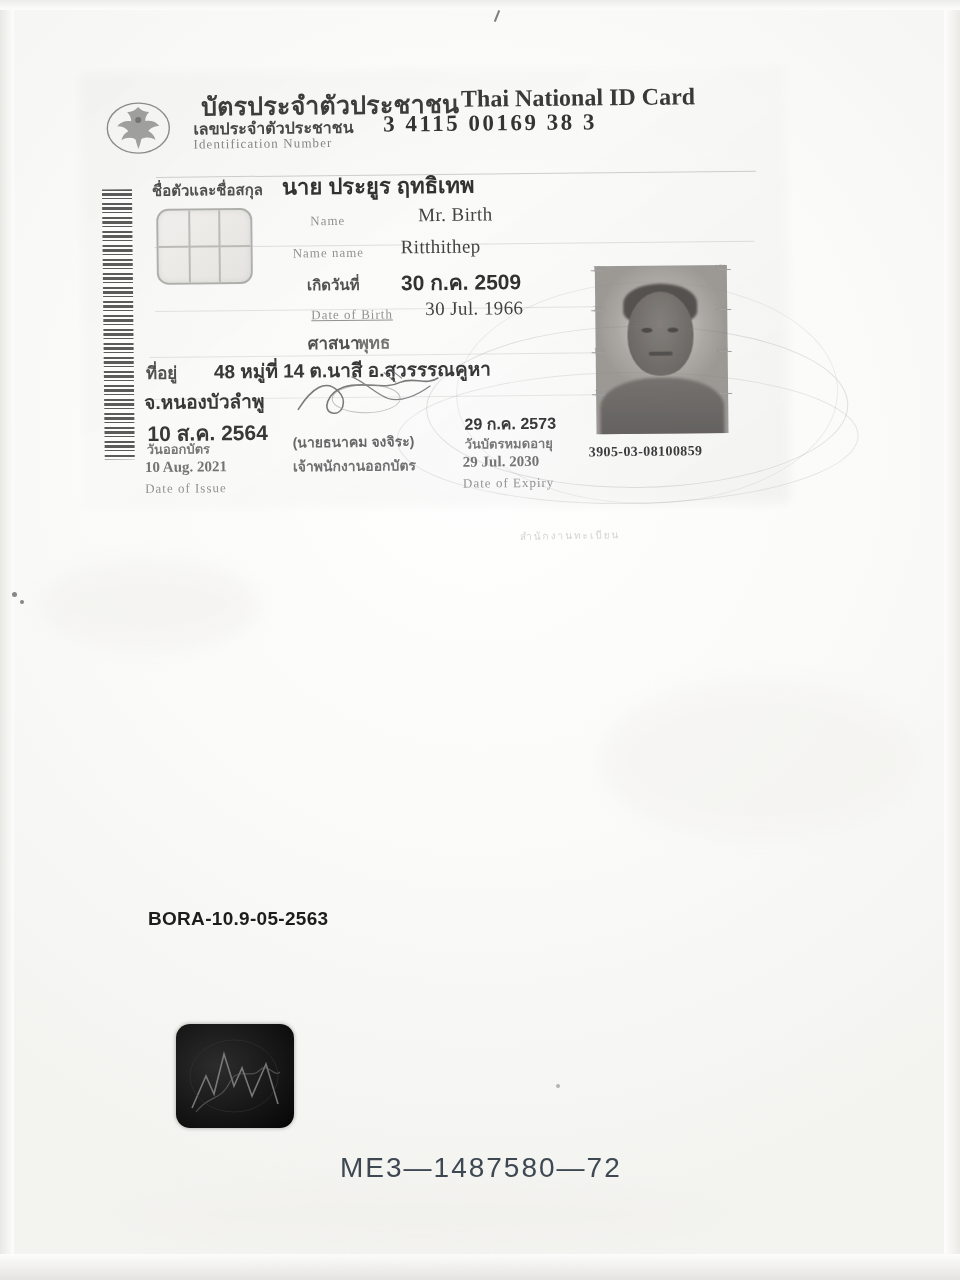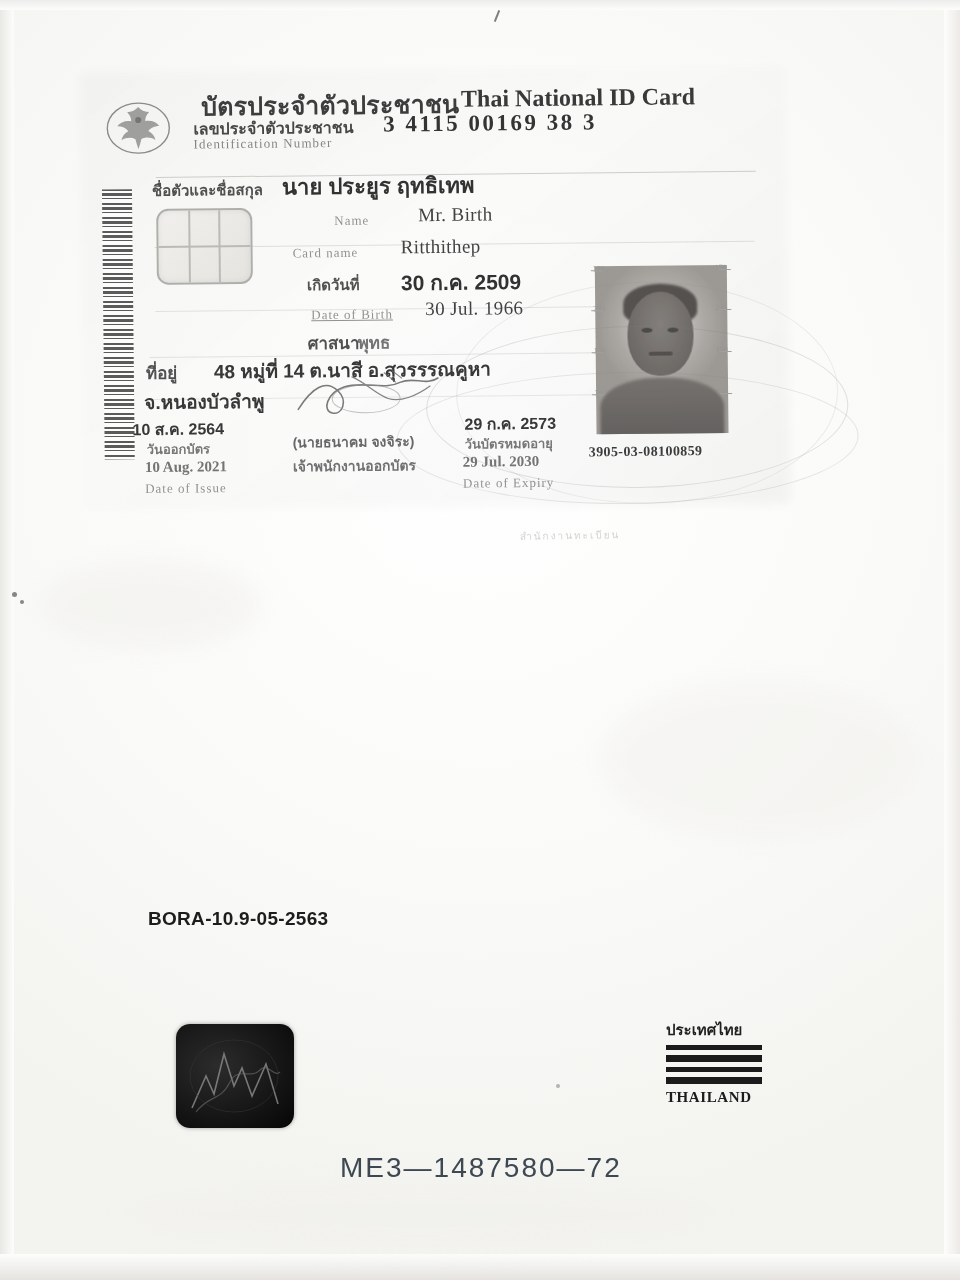--- a/index.html
+++ b/index.html
@@ -463,40 +463,40 @@
     <div class="rule" style="left:52px;top:318px;width:470px;opacity:.35;"></div>
 
     <div class="barcode"></div>
     <div class="chip">
         <i></i>
       </div>
 
     <div class="lbl-th" style="left:58px;top:98px;">ชื่อตัวและชื่อสกุล</div>
     <div class="val-th" style="left:188px;top:90px;">นาย ประยูร ฤทธิเทพ</div>
 
-    <div class="lbl-en" style="left:240px;top:134px;">Name</div>
+    <div class="lbl-en" style="left:216px;top:134px;">Name</div>
     <div class="val-en" style="left:324px;top:126px;">Mr. Birth</div>
 
-    <div class="lbl-en" style="left:198px;top:166px;">Card name</div>
+    <div class="lbl-en" style="left:198px;top:166px;">Name name</div>
     <div class="val-en" style="left:306px;top:158px;">Ritthithep</div>
 
     <div class="lbl-th" style="left:212px;top:194px;">เกิดวันที่</div>
     <div class="val-th" style="left:306px;top:188px;font-size:21px;">30 ก.ค. 2509</div>
 
     <div class="lbl-en" style="left:216px;top:228px;text-decoration:underline;">Date of Birth</div>
     <div class="val-en" style="left:330px;top:220px;">30 Jul. 1966</div>
 
     <div class="lbl-th" style="left:212px;top:250px;font-size:17px;">ศาสนา</div>
     <div class="val-sm" style="left:262px;top:250px;color:#6a6a6a;">พุทธ</div>
 
     <div class="lbl-th" style="left:50px;top:278px;font-size:17px;">ที่อยู่</div>
     <div class="val-sm" style="left:118px;top:276px;font-size:19px;">48 หมู่ที่ 14 ต.นาสี อ.สุวรรรณคูหา</div>
     <div class="val-sm" style="left:48px;top:306px;font-size:19px;">จ.หนองบัวลำพู</div>
 
-    <div class="val-sm" style="left:36px;top:336px;font-size:16px;">10 ส.ค. 2564</div>
+    <div class="val-sm" style="left:51px;top:336px;font-size:21px;">10 ส.ค. 2564</div>
     <div class="lbl-th" style="left:50px;top:358px;font-size:13px;color:#6d6d6d;">วันออกบัตร</div>
     <div class="val-sm" style="left:48px;top:378px;font-size:15px;font-family:'Liberation Serif',serif;color:#6a6a6a;">10 Aug. 2021</div>
     <div class="lbl-en" style="left:48px;top:400px;">Date of Issue</div>
 
     <div class="val-sm" style="left:368px;top:334px;font-size:16px;">29 ก.ค. 2573</div>
     <div class="lbl-th" style="left:368px;top:356px;font-size:13px;color:#6d6d6d;">วันบัตรหมดอายุ</div>
     <div class="val-sm" style="left:366px;top:376px;font-size:15px;font-family:'Liberation Serif',serif;color:#6a6a6a;">29 Jul. 2030</div>
     <div class="lbl-en" style="left:366px;top:398px;">Date of Expiry</div>
 
     <div class="signature">
@@ -548,25 +548,15 @@
   <div class="bora">BORA-10.9-05-2563</div>
 
   <div class="holo">
     <svg width="118" height="104" viewBox="0 0 118 104">
       <path d="M16 84 L30 52 L38 70 L48 30 L58 62 L66 44 L76 72 L90 40 L102 80" fill="none" stroke="#8d8d8d" stroke-width="1.6" opacity=".8"></path>
       <path d="M20 88 C34 70 44 78 54 58 C62 42 74 56 84 46 C92 38 98 54 104 48" fill="none" stroke="#6f6f6f" stroke-width="1.2" opacity=".6"></path>
       <ellipse cx="58" cy="52" rx="44" ry="36" fill="none" stroke="#3a3a3a" stroke-width="1" opacity=".5"></ellipse>
     </svg>
   </div>
 
-  <div class="thai-block">
-    <div class="th-word">ประเทศไทย</div>
-    <div class="bars">
-      <div class="b thin"></div>
-      <div class="b"></div>
-      <div class="b thin"></div>
-      <div class="b"></div>
-    </div>
-    <div class="en-word">THAILAND</div>
-  </div>
 
   <div class="bottom-serial">ME3—1487580—72</div>
 </div>
 
 </body></html>

